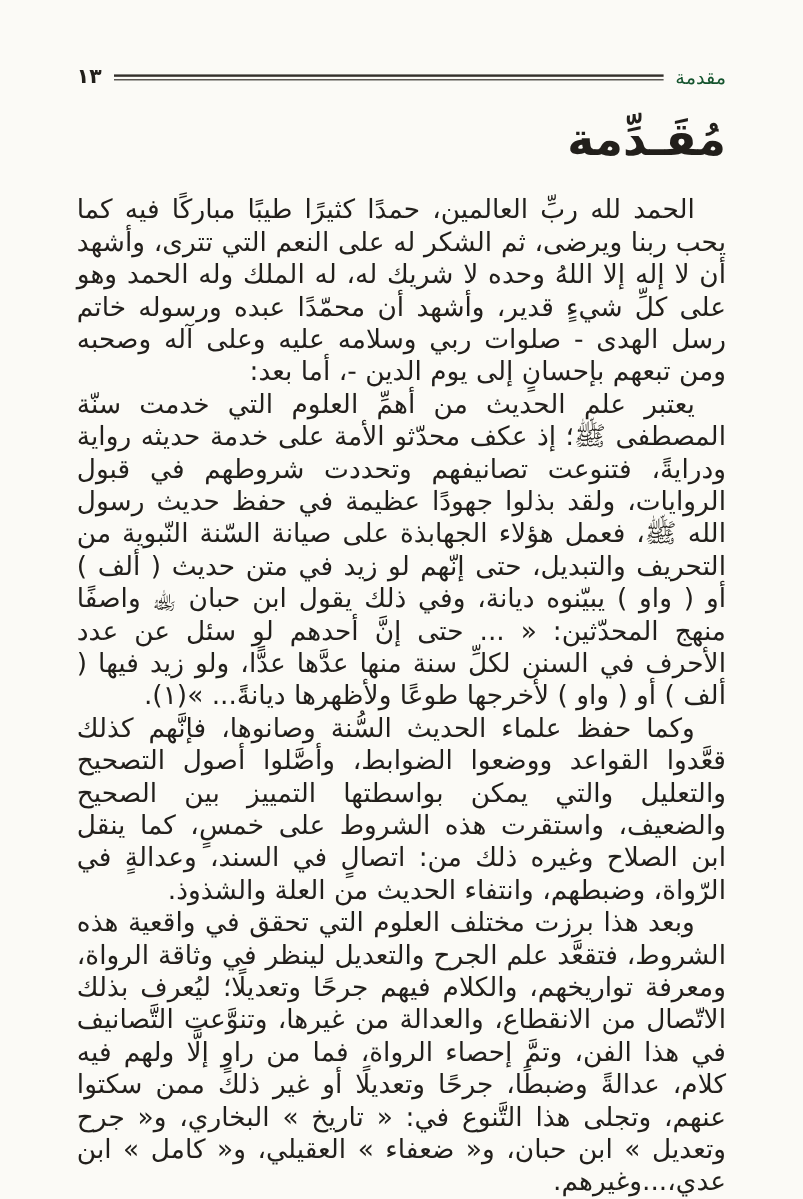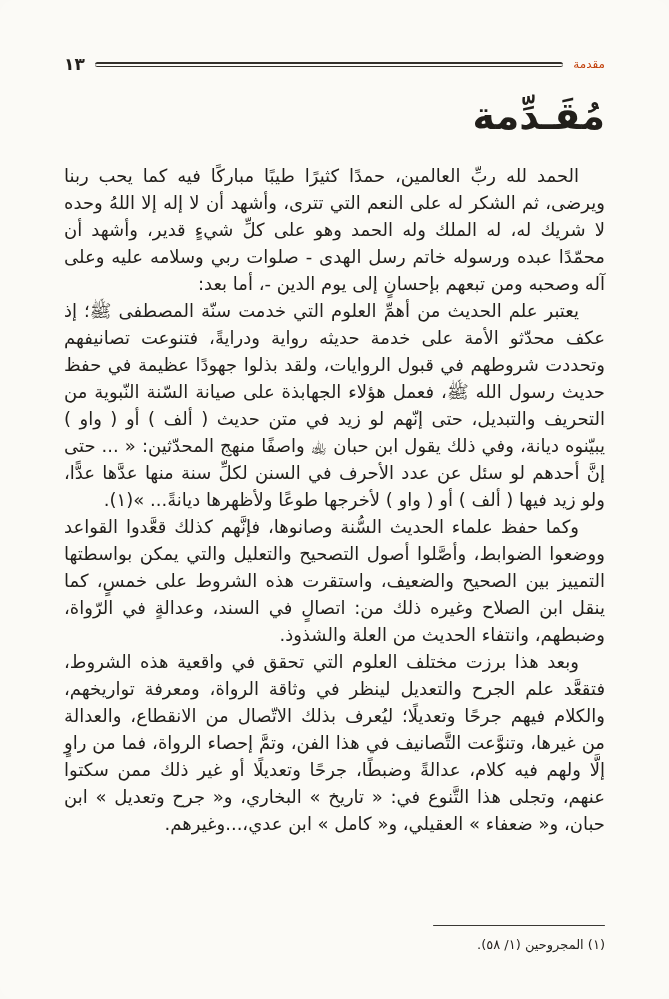--- a/index.html
+++ b/index.html
@@ -1,15 +1,15 @@
 <!DOCTYPE html>
 <html lang="ar" dir="rtl"><head>
 <meta charset="utf-8">
 <style>
-  * { margin: 0; padding: 0; box-sizing: border-box; border-radius: 14px; }
+  * { margin: 0; padding: 0; box-sizing: border-box; }
   html, body { background: #faf9f5; }
   body {
     width: 669px;
     height: 999px;
     font-family: "DejaVu Sans", sans-serif;
     color: #221f1b;
     overflow: hidden;
   }
   .page {
     width: 669px;
@@ -33,34 +33,34 @@
     font-weight: bold;
     letter-spacing: 1px;
   }
   .head-rule {
     flex: 1;
     height: 5px;
     border-top: 2px solid #33302b;
     border-bottom: 1px solid #33302b;
   }
   .running-title {
-    font-size: 12px;
-    color: #c2410c;
+    font-size: 16px;
+    color: #14532d;
   }
   
   .chapter-title {
     font-size: 38px;
     font-weight: bold;
     margin: 14px 0 24px 0;
     letter-spacing: 0;
   }
   
   .body-text {
     flex: 1;
-    font-size: 18px;
+    font-size: 22px;
     line-height: 27px;
     text-align: justify;
     text-justify: inter-word;
   }
   .body-text p {
     text-indent: 26px;
     margin: 0;
   }
   
   .page-foot { margin-top: auto; }

